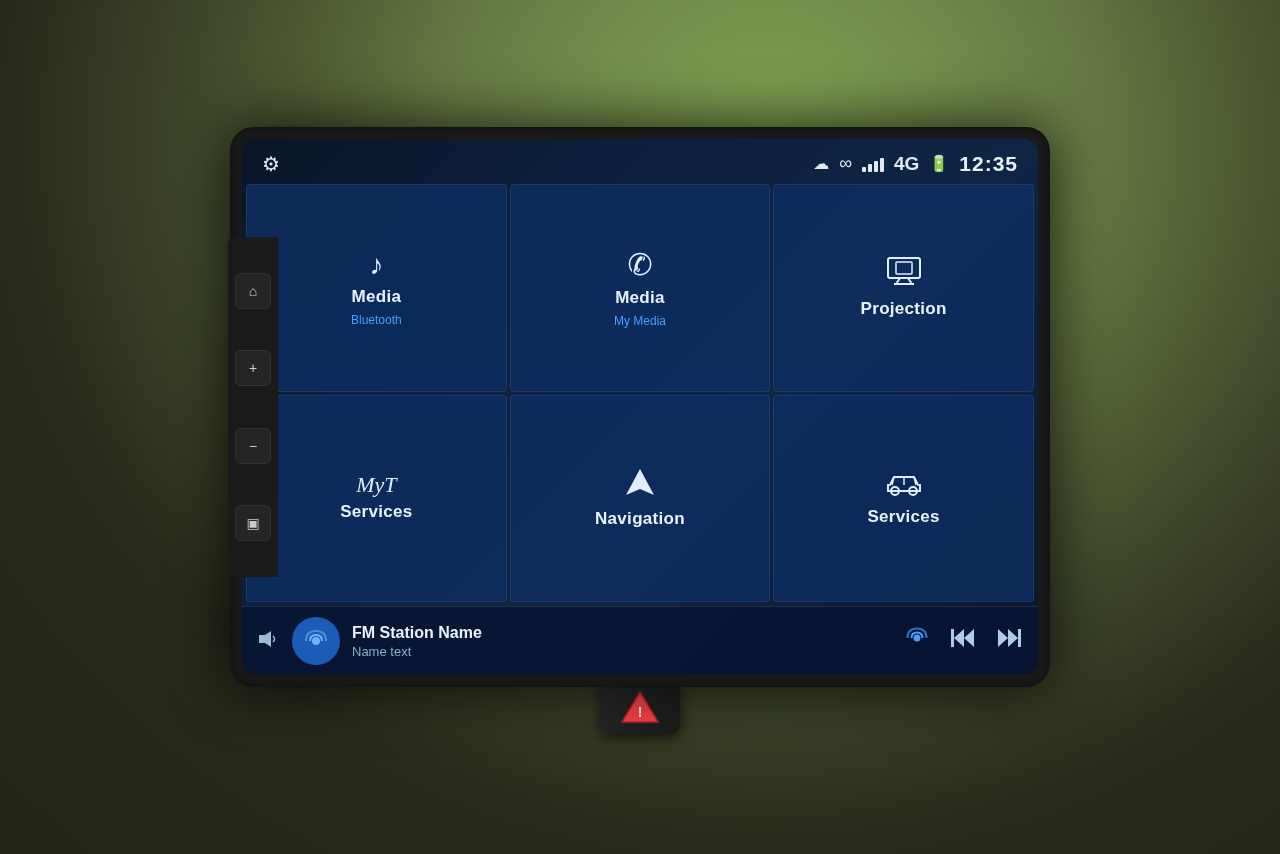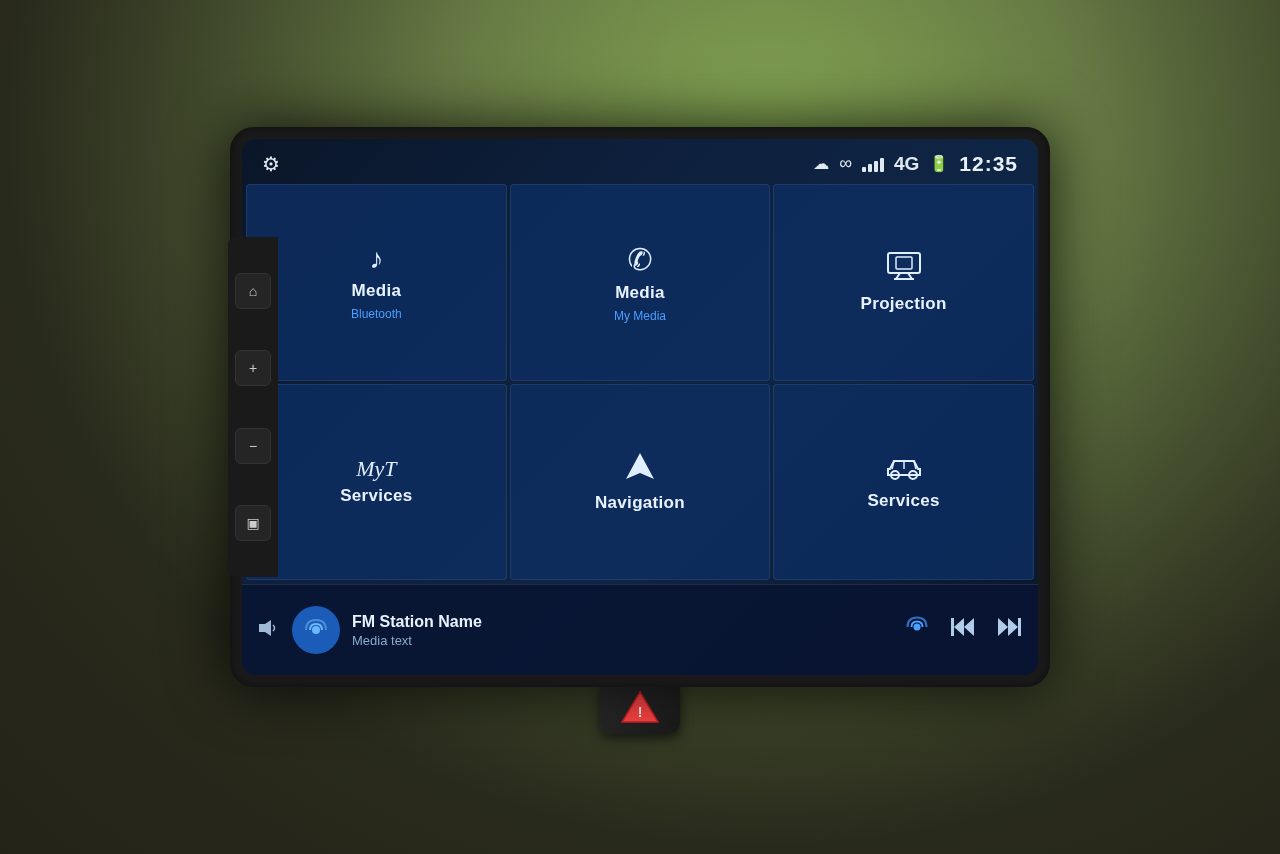--- a/index.html
+++ b/index.html
@@ -163,21 +163,21 @@
     .myt-label {
       font-family: 'Georgia', serif;
       font-style: italic;
       font-size: 22px;
       color: #e0eeff;
       line-height: 1;
     }
 
     
     .media-bar {
-      height: 91px;
+      height: 69px;
       background: rgba(8, 20, 50, 0.9);
       border-top: 1px solid rgba(255,255,255,0.1);
       display: flex;
       align-items: center;
       padding: 0 16px;
       gap: 12px;
     }
 
     .media-volume {
       color: #a0b8d8;
@@ -366,21 +366,21 @@
         <div class="media-radio-icon">
           <svg width="28" height="28" viewBox="0 0 28 28" fill="none">
             <circle cx="14" cy="14" r="4" fill="#6bb8ff"></circle>
             <path d="M8,14 Q8,8 14,8 Q20,8 20,14" stroke="#6bb8ff" stroke-width="2" fill="none"></path>
             <path d="M4,14 Q4,4 14,4 Q24,4 24,14" stroke="#4a90d0" stroke-width="2" fill="none"></path>
           </svg>
         </div>
 
         <div class="media-info">
           <div class="media-title">FM Station Name</div>
-          <div class="media-subtitle">Media text</div>
+          <div class="media-subtitle">Name text</div>
         </div>
 
         <div class="media-controls">
 
           <span class="media-active-btn">
             <svg width="26" height="26" viewBox="0 0 26 26" fill="none">
               <circle cx="13" cy="13" r="3.5" fill="#4a9eff"></circle>
               <path d="M7.5,13 Q7.5,7.5 13,7.5 Q18.5,7.5 18.5,13" stroke="#4a9eff" stroke-width="2" fill="none"></path>
               <path d="M3.5,13 Q3.5,3.5 13,3.5 Q22.5,3.5 22.5,13" stroke="#3070c0" stroke-width="2" fill="none"></path>
             </svg>

